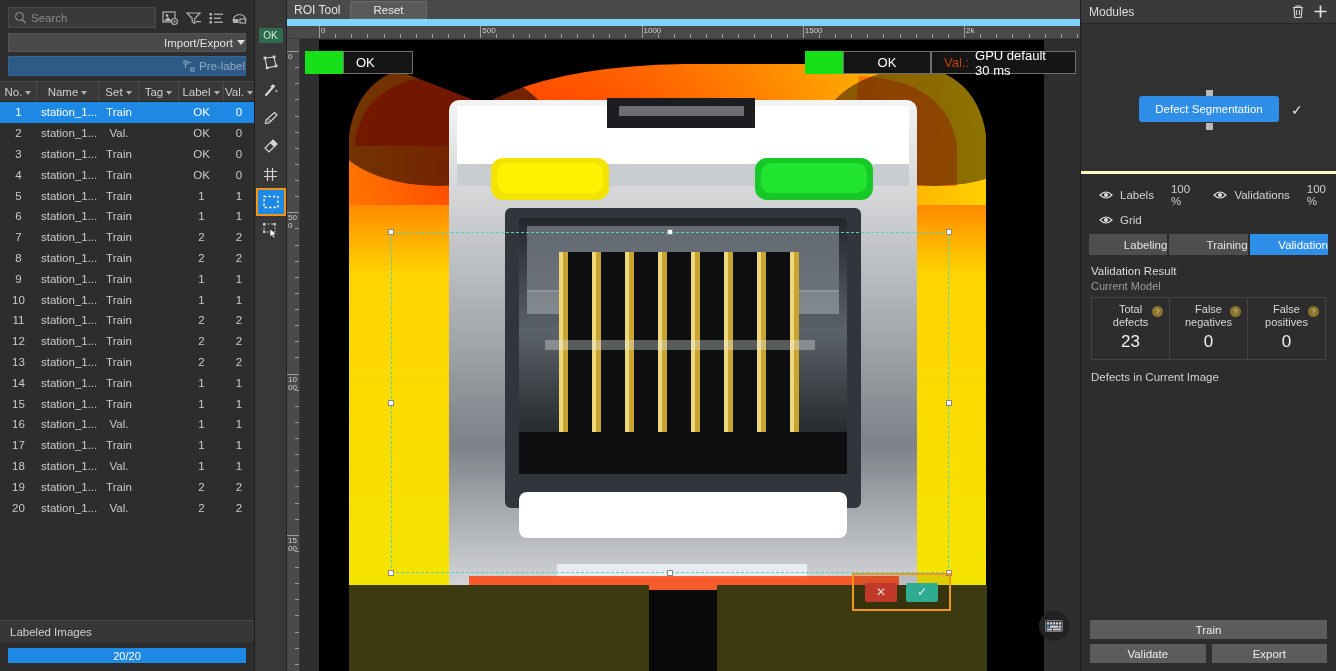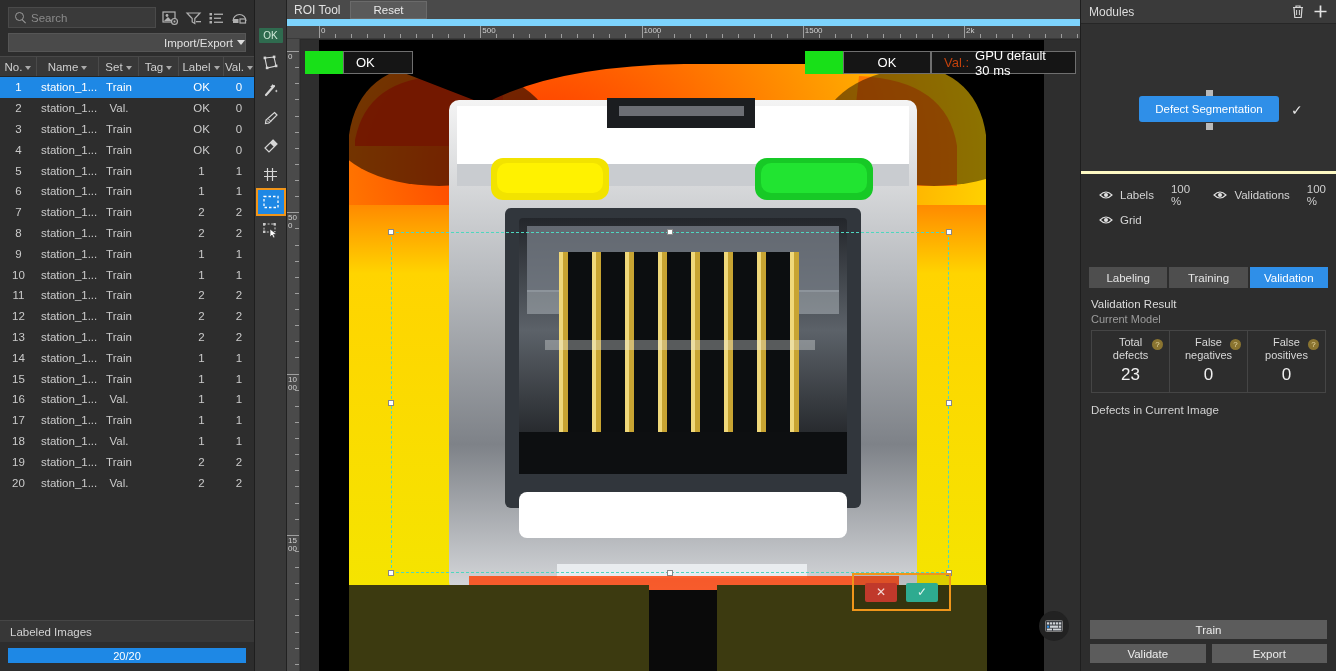--- a/index.html
+++ b/index.html
@@ -207,22 +207,22 @@
   }
   .disp-row { display: flex; align-items: center; padding: 9px 10px 3px 18px; gap: 7px; font-size: 11.5px; }
   .disp-row2 { display: flex; align-items: center; padding: 4px 10px 8px 18px; gap: 7px; font-size: 11.5px; }
   .eye { width: 14px; height: 10px; flex: none; }
   .pct { color: #cfcfcf; margin-left: 10px; }
   .gap-right { margin-left: auto; }
 
   .tabs3 { display: flex; gap: 2px; padding: 0 8px; }
   .tab3 {
     flex: 1; height: 21px; background: #4e4e4e; color: #e4e4e4;
-    display: flex; align-items: center; justify-content: center;
-    font-size: 11.5px; cursor: pointer; margin-top: 33px;
+    display: flex; align-items: center; justify-content: flex-end;
+    font-size: 11.5px; cursor: pointer;
   }
   .tab3.active { background: #2f8fe8; color: #fff; }
 
   .vps {
     display: flex; align-items: center; padding: 9px 9px 8px 9px;
     font-size: 11.5px; color: #d8d8d8; gap: 7px;
     border-bottom: 1px solid #3c3c3c; margin: 4px 8px 0 8px;
   }
   .tri-r { width:0;height:0;border-top:4px solid transparent;border-bottom:4px solid transparent;border-left:6px solid #dcdcdc;}
 
@@ -300,20 +300,28 @@
         <rect x="2" y="9" width="5.5" height="4" fill="#c8c8c8"></rect>
         <rect x="9" y="9" width="5.5" height="4" fill="none" stroke="#c8c8c8" stroke-width="1.2"></rect>
       </svg>
     </div>
 
     <div class="bar-btn">
       <span>Import/Export</span>
       <span class="caret-d"></span>
     </div>
 
+    <div class="bar-btn prelabel">
+      <svg width="12" height="12" viewBox="0 0 12 12">
+        <rect x="1" y="1" width="3" height="3" fill="none" stroke="#8fa8bd" stroke-width="1"></rect>
+        <rect x="8" y="8" width="3" height="3" fill="none" stroke="#8fa8bd" stroke-width="1"></rect>
+        <path d="M4 2.5 H8 M2.5 4 V8" stroke="#8fa8bd" stroke-width="1"></path>
+      </svg>
+      <span>Pre-label</span>
+    </div>
 
     <div class="tbl-head">
       <div class="c-no">
         <span>No.</span>
         <span class="sortmark"></span>
       </div>
       <div class="c-name">
         <span>Name</span>
         <span class="sortmark"></span>
       </div>

